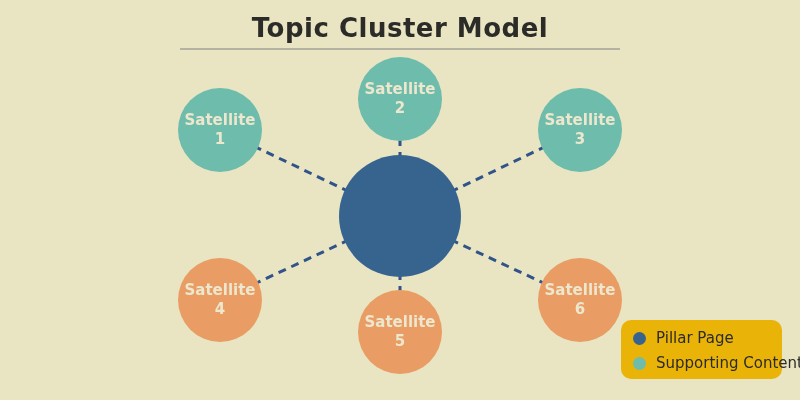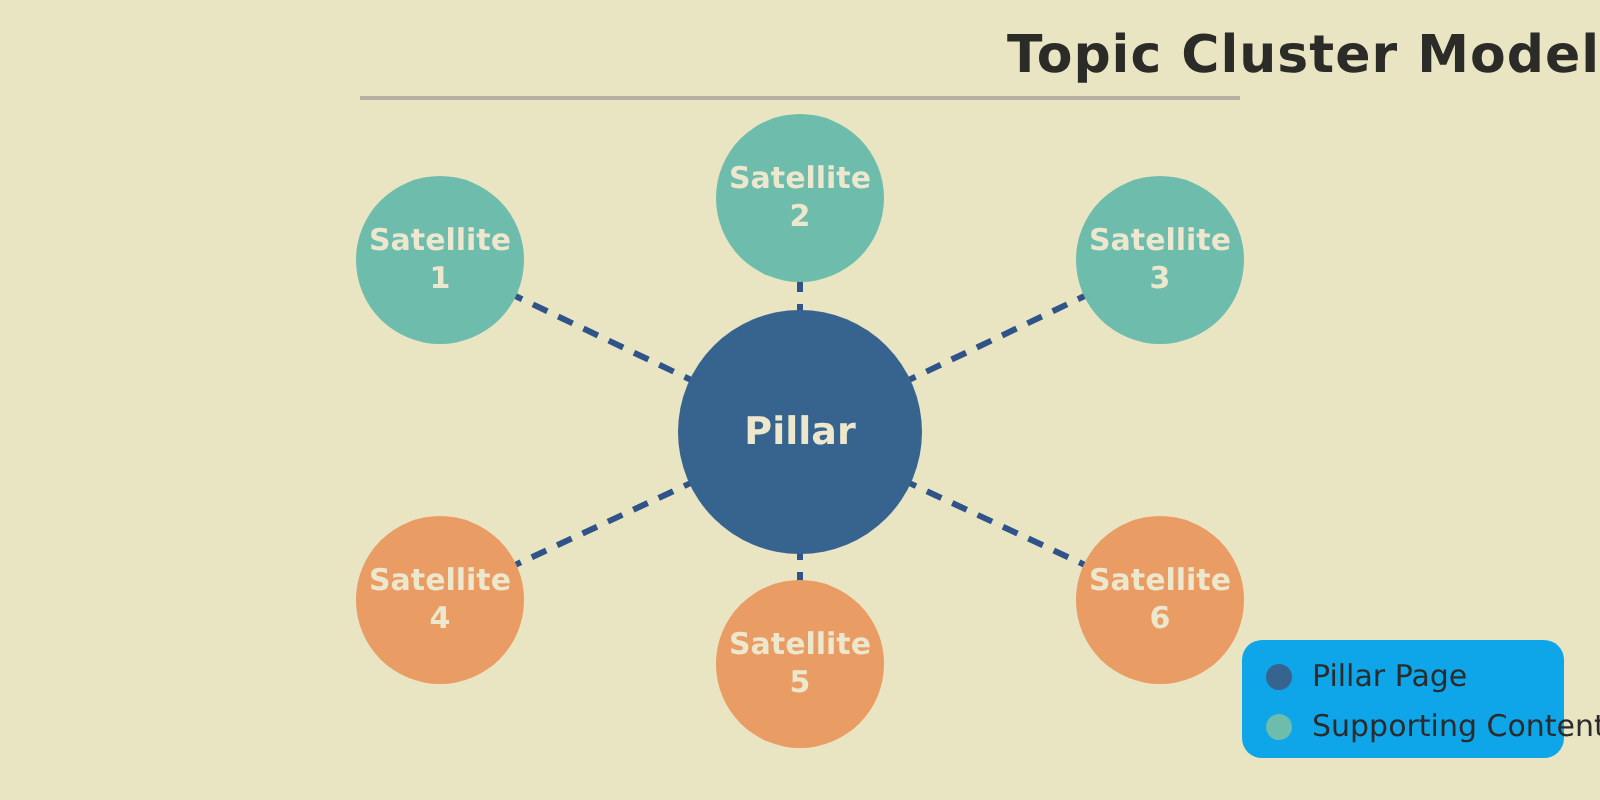--- a/index.html
+++ b/index.html
@@ -5,21 +5,21 @@
   html,body { margin:0; padding:0; }
   .canvas {
     position:relative;
     width:800px; height:400px;
     background:#e9e5c3;
     font-family:"DejaVu Sans", sans-serif;
     overflow:hidden;
   }
   .title {
     position:absolute; left:0; top:13px; width:100%;
-    text-align:right;
+    text-align:center;
     font-size:26px; font-weight:bold;
     color:#2b2b28;
     letter-spacing:0.5px;
   }
   .title-rule {
     position:absolute; left:180px; top:48px;
     width:440px; height:2px;
     background:#b6b2a3;
   }
   svg.connectors { position:absolute; left:0; top:0; }
@@ -47,21 +47,21 @@
   .sat1 { left:178px; top:88px;  }
   .sat2 { left:358px; top:57px;  }
   .sat3 { left:538px; top:88px;  }
   .sat4 { left:178px; top:258px; }
   .sat5 { left:358px; top:290px; }
   .sat6 { left:538px; top:258px; }
   .legend {
     position:absolute; left:621px; top:320px;
     width:161px; height:59px;
     box-sizing:border-box;
-    background:#0ea5e9;
+    background:#eab308;
     border-radius:10px;
     padding:9px 0 0 12px;
     display:flex; flex-direction:column; gap:7px;
   }
   .legend-row {
     display:flex; align-items:center; gap:10px;
     font-size:15px; color:#2b2b2b; white-space:nowrap;
   }
   .legend-dot { width:13px; height:13px; border-radius:50%; flex:0 0 auto; }
   .dot-pillar  { background:#37648f; }
@@ -108,21 +108,20 @@
     <span>Satellite</span>
     <span>5</span>
   </div>
 
   <div class="node sat orange sat6">
     <span>Satellite</span>
     <span>6</span>
   </div>
 
   <div class="node pillar">
-    <span>Pillar</span>
   </div>
 
   <div class="legend">
     <div class="legend-row">
       <span class="legend-dot dot-pillar"></span>
       <span>Pillar Page</span>
     </div>
     <div class="legend-row">
       <span class="legend-dot dot-support"></span>
       <span>Supporting Content</span>

